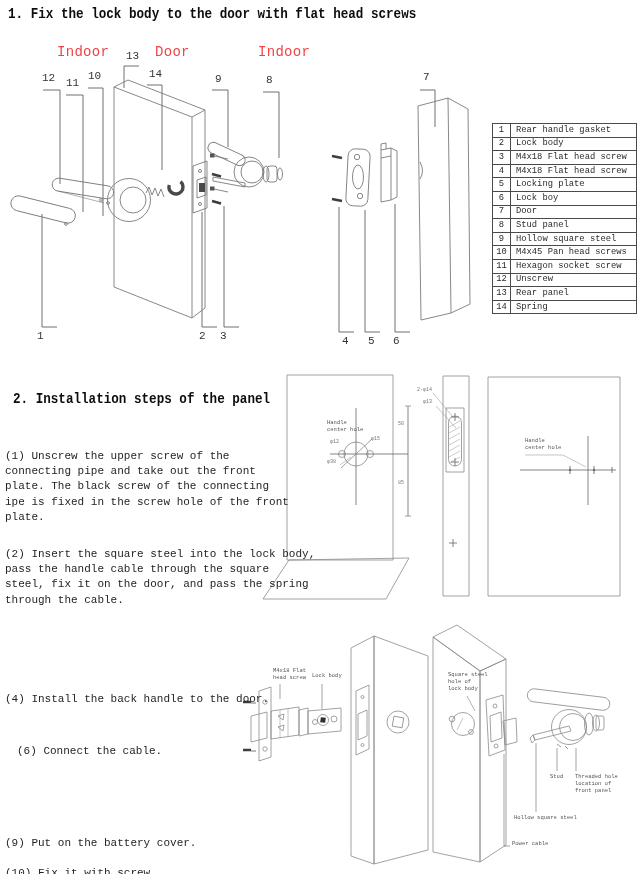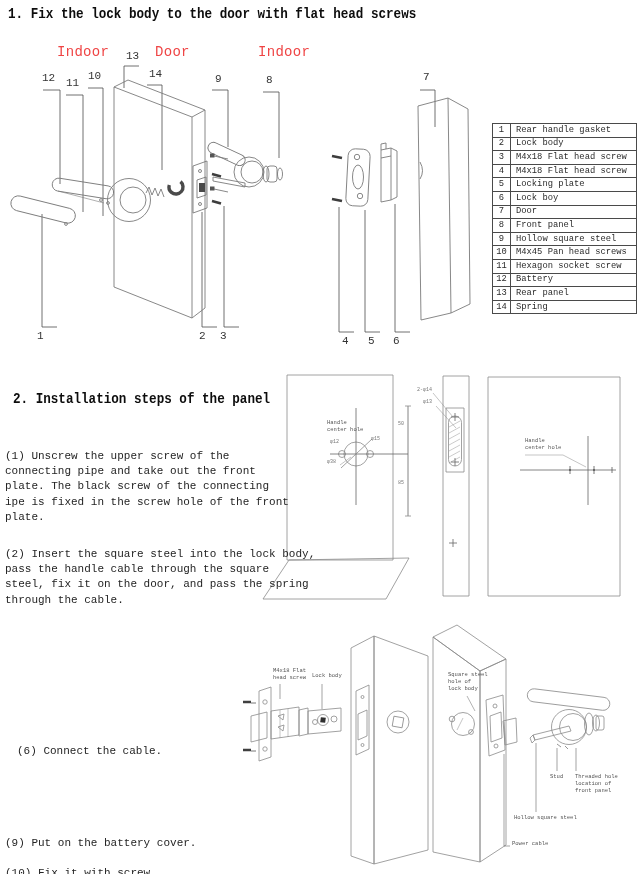--- a/index.html
+++ b/index.html
@@ -250,37 +250,37 @@
       <tr>
           <td class="num">6</td>
           <td>Lock boy</td>
         </tr>
       <tr>
           <td class="num">7</td>
           <td>Door</td>
         </tr>
       <tr>
           <td class="num">8</td>
-          <td>Front panel</td>
+          <td>Stud panel</td>
         </tr>
       <tr>
           <td class="num">9</td>
           <td>Hollow square steel</td>
         </tr>
       <tr>
           <td class="num">10</td>
           <td>M4x45 Pan head screws</td>
         </tr>
       <tr>
           <td class="num">11</td>
           <td>Hexagon socket screw</td>
         </tr>
       <tr>
           <td class="num">12</td>
-          <td>Battery</td>
+          <td>Unscrew</td>
         </tr>
       <tr>
           <td class="num">13</td>
           <td>Rear panel</td>
         </tr>
       <tr>
           <td class="num">14</td>
           <td>Spring</td>
         </tr>
     </tbody>
@@ -290,20 +290,21 @@
 
   <div class="t step" style="left:5px;top:437px">(1)  Unscrew the upper screw of the
 connecting pipe and take out the front
 plate. The black screw of the  connecting
 ipe is fixed in the screw hole of the front
 plate.</div>
   <div class="t step" style="left:5px;top:535px">(2) Insert the square steel into the lock body,
 pass the handle cable through the square
 steel, fix it on the door, and pass the spring
 through the cable.</div>
+  <div class="t step" style="left:5px;top:680px">(4) Install the back handle to the door.</div>
   <div class="t step" style="left:17px;top:732px">(6) Connect the cable.</div>
   <div class="t step" style="left:5px;top:824px">(9) Put on the battery cover.</div>
   <div class="t step" style="left:5px;top:854px">(10) Fix it with screw .</div>
 
   <div class="t tiny" style="left:327px;top:419px">Handle
 center hole</div>
   <div class="t tiny" style="left:525px;top:437px">Handle
 center hole</div>
   <div class="t dim" style="left:330px;top:440px">φ12</div>
   <div class="t dim" style="left:371px;top:437px">φ15</div>

